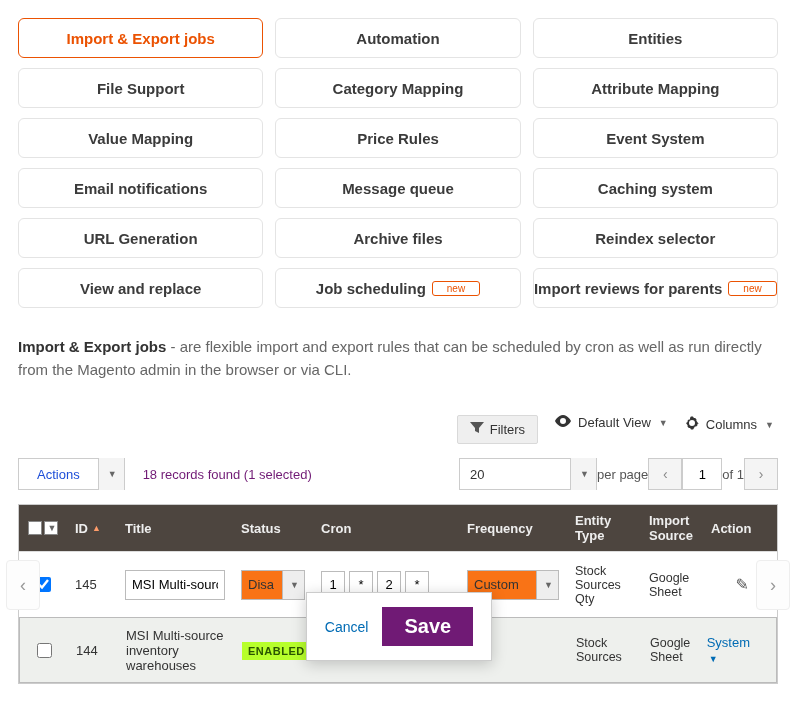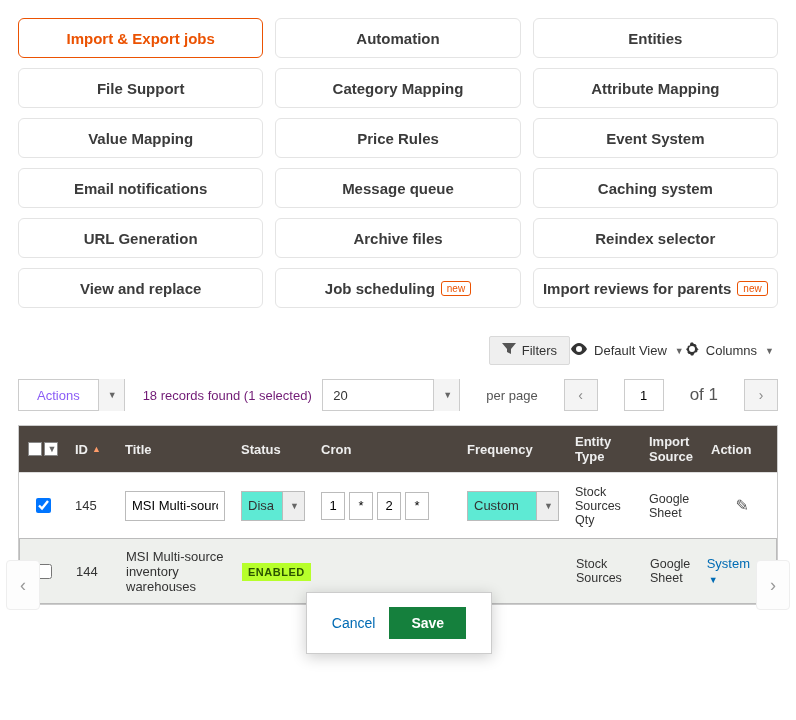--- a/index.html
+++ b/index.html
@@ -1,41 +1,41 @@
 <!DOCTYPE html>
 <html><head>
 <meta charset="utf-8">
 <style>
 *{box-sizing:border-box;margin:0;padding:0}
 body{font-family:-apple-system,BlinkMacSystemFont,"Segoe UI",Helvetica,Arial,sans-serif;background:#fff;color:#333;font-size:14px;width:796px;height:720px;overflow:hidden;position:relative}
 .page{padding:18px 18px 0 18px}
 .tab-grid{display:grid;grid-template-columns:repeat(3,1fr);gap:10px 12px;margin-bottom:28px}
 .tab-pill{border:1px solid #e4e4e4;border-radius:6px;background:#fff;height:40px;display:flex;align-items:center;justify-content:center;color:#3b3b3b;font-size:15px;font-weight:600;cursor:pointer}
 .tab-pill.active{border-color:#eb5202;color:#eb5202}
-.tab-pill .badge{border:1px solid #eb5202;color:#eb5202;font-size:10px;padding:1px 5px;border-radius:3px;margin-left:6px;font-weight:500}
+.tab-pill .badge{border:1px solid #eb5202;color:#eb5202;font-size:10px;padding:1px 14px;border-radius:3px;margin-left:6px;font-weight:500}
 .desc{color:#666;font-size:15px;line-height:1.5;margin-bottom:34px}
 .desc .lead{color:#333;font-weight:600}
-.toolbar{display:flex;justify-content:flex-end;align-items:center;margin-bottom:14px;padding-right:4px}
+.toolbar{display:flex;justify-content:flex-end;gap:16px;align-items:flex-start;margin-bottom:14px;padding-right:4px}
 .tbtn{display:flex;align-items:center;gap:6px;font-size:13px;color:#333;cursor:pointer}
 .filters-btn{background:#efefef;border:1px solid #d9d9d9;padding:6px 12px;border-radius:2px}
 .caret{font-size:9px;color:#666;margin-left:2px}
 .row2{display:flex;align-items:center;justify-content:space-between;margin-bottom:14px}
 .row2 .left{display:flex;align-items:center;gap:18px}
 .actions-dd{display:flex;align-items:center;border:1px solid #ccc;height:32px}
-.actions-dd .lbl{padding:0 18px;font-size:13px;color:#8b5cf6}
+.actions-dd .lbl{padding:0 18px;font-size:13px;color:#1d4ed8}
 .actions-dd .dd{width:26px;height:32px;border-left:1px solid #ccc;background:#f4f4f4;display:flex;align-items:center;justify-content:center}
 .records{font-size:13px;color:#701a75}
-.pager{display:flex;align-items:center;gap:26px}
+.pager{display:flex;align-items:center;gap:0}
 .perpage{display:flex;align-items:center;border:1px solid #ccc;height:32px}
 .perpage .val{width:110px;padding:0 10px;font-size:13px}
 .perpage .dd{width:26px;height:32px;border-left:1px solid #ccc;background:#f4f4f4;display:flex;align-items:center;justify-content:center}
 .pp-lbl{font-size:13px;color:#555}
 .navbtn{width:34px;height:32px;border:1px solid #ccc;background:#f4f4f4;display:flex;align-items:center;justify-content:center;color:#888;cursor:pointer}
 .pagenum{width:40px;height:32px;border:1px solid #ccc;text-align:center;font-size:13px}
-.of{font-size:17px;color:#555}
+.of{font-size:13px;color:#555}
 
 .grid{border:1px solid #ccc}
 .ghead{display:flex;background:#4d453f;color:#eee;font-size:13px;height:46px;align-items:center}
 .gh{padding:0 8px;font-weight:600;display:flex;align-items:center;gap:4px}
 .gh.chkcol{width:48px;justify-content:center}
 .gh.id{width:50px}
 .gh.title{width:116px}
 .gh.status{width:80px}
 .gh.cron{width:146px}
 .gh.freq{width:108px}
@@ -57,35 +57,35 @@
 .gc.title{width:116px}
 .gc.status{width:80px}
 .gc.cron{width:146px}
 .gc.freq{width:108px}
 .gc.etype{width:74px;font-size:12.5px}
 .gc.isrc{width:62px;font-size:12.5px}
 .gc.act{width:60px;display:flex;justify-content:flex-end;padding-right:14px}
 
 .chk{width:15px;height:15px}
 .txtin{width:100%;height:30px;border:1px solid #bbb;padding:0 6px;font-size:13px}
-.sel{display:flex;align-items:center;border:1px solid #bbb;height:30px;background:#5eead4}
+.sel{display:flex;align-items:center;border:1px solid #bbb;height:30px;background:#f97316}
 .sel .sval{flex:1;padding:0 6px;font-size:13px;overflow:hidden;white-space:nowrap}
 .sel .sdd{width:22px;height:28px;background:#eee;border-left:1px solid #bbb;display:flex;align-items:center;justify-content:center}
 
 .cron-edit{display:flex;gap:4px}
 .cron-edit .cbox{width:24px;height:28px;border:1px solid #bbb;text-align:center;font-size:13px}
 
 .status-badge{background:#b7ff2b;color:#2a5500;font-size:11px;font-weight:700;padding:3px 6px;letter-spacing:.5px}
 .select-link{color:#006bb4;font-size:13px;cursor:pointer}
 .select-link .caret{color:#006bb4}
 .pencil{font-size:16px;color:#555;cursor:pointer}
 
 .popup{position:absolute;left:306px;top:592px;width:186px;background:#fff;border:1px solid #ccc;box-shadow:0 3px 14px rgba(0,0,0,.2);padding:14px;display:flex;gap:14px;align-items:center;justify-content:center}
 .btn-cancel{background:none;border:none;color:#006bb4;font-size:14px;cursor:pointer}
-.btn-save{background:#15803d;border:none;color:#fff;font-size:14px;font-weight:600;padding:8px 22px;cursor:pointer}
+.btn-save{background:#701a75;border:none;color:#fff;font-size:20px;font-weight:600;padding:8px 22px;cursor:pointer}
 
 .carousel-arrow{position:absolute;top:560px;width:34px;height:50px;background:#fdfdfd;border:1px solid #eee;border-radius:4px;display:flex;align-items:center;justify-content:center;color:#999;font-size:18px;cursor:pointer}
 .carousel-arrow.left{left:6px}
 .carousel-arrow.right{right:6px}
 </style>
 </head>
 <body>
 
 <div class="page">
   <div class="tab-grid" id="tab-grid">
@@ -140,20 +140,23 @@
       <div class="tab-pill">
         <span>Job scheduling</span>
         <span class="badge">new</span>
       </div>
       <div class="tab-pill">
         <span>Import reviews for parents</span>
         <span class="badge">new</span>
       </div>
     </div>
 
+  <p class="desc">
+    <span class="lead">Import &amp; Export jobs</span><span> - are flexible import and export rules that can be scheduled by cron as well as run directly from the Magento admin in the browser or via CLI.</span>
+  </p>
 
   <div class="toolbar">
     <div class="tbtn filters-btn">
       <span><svg width="14" height="12" viewBox="0 0 14 12">
             <path d="M0 0h14L9 6v5l-4-2V6z" fill="#555"></path>
           </svg></span>
       <span>Filters</span>
     </div>
     <div class="tbtn">
       <span><svg width="18" height="12" viewBox="0 0 18 12">

